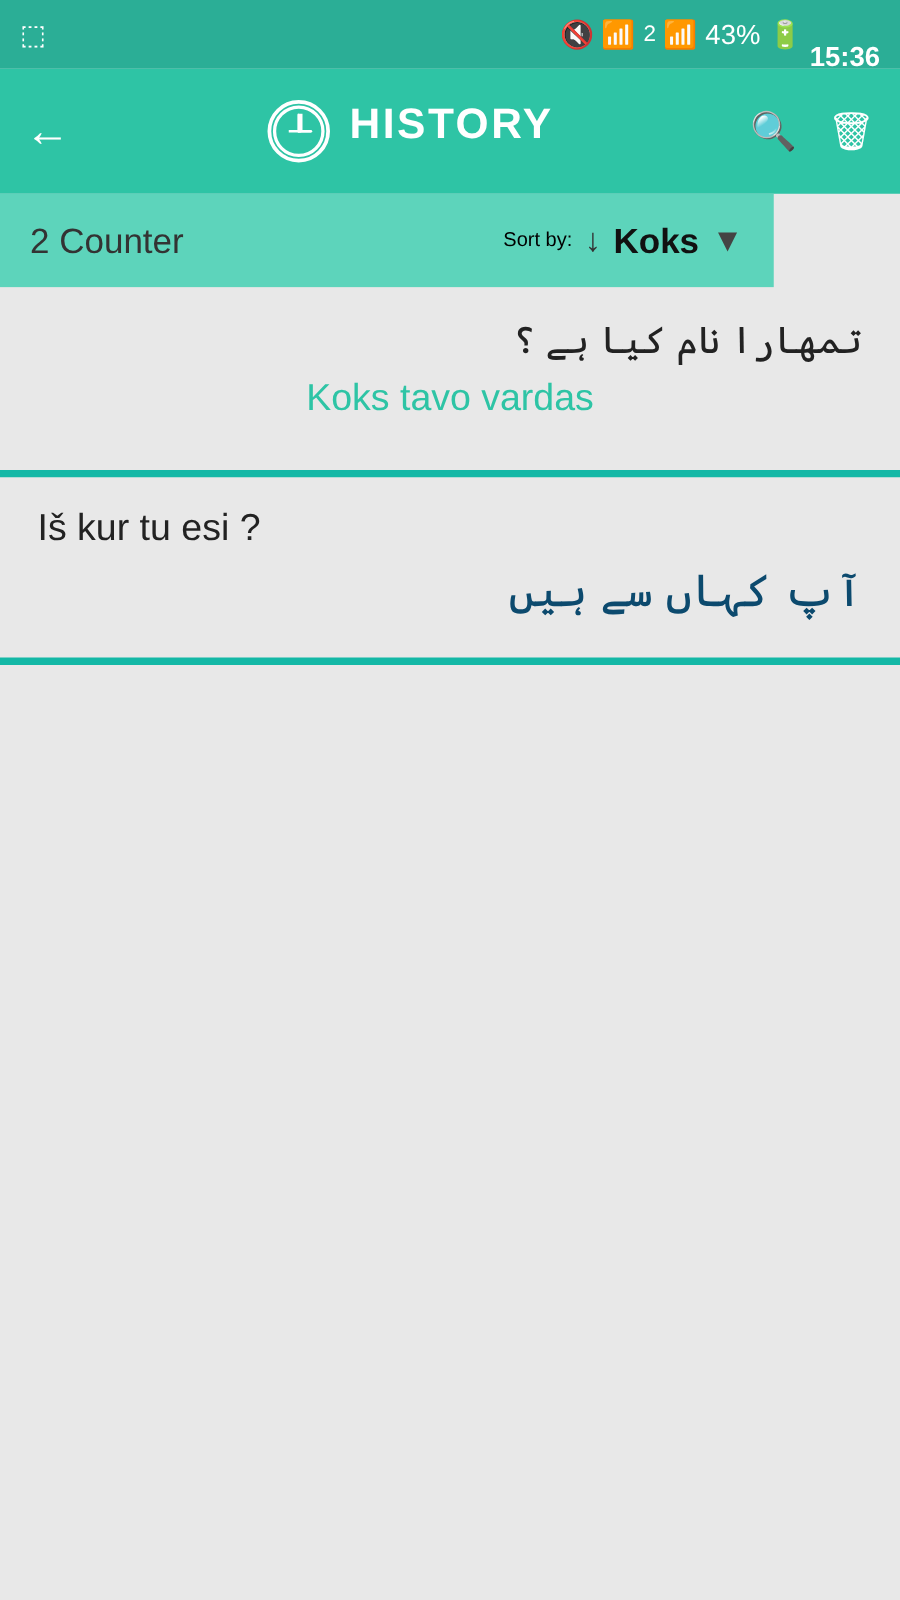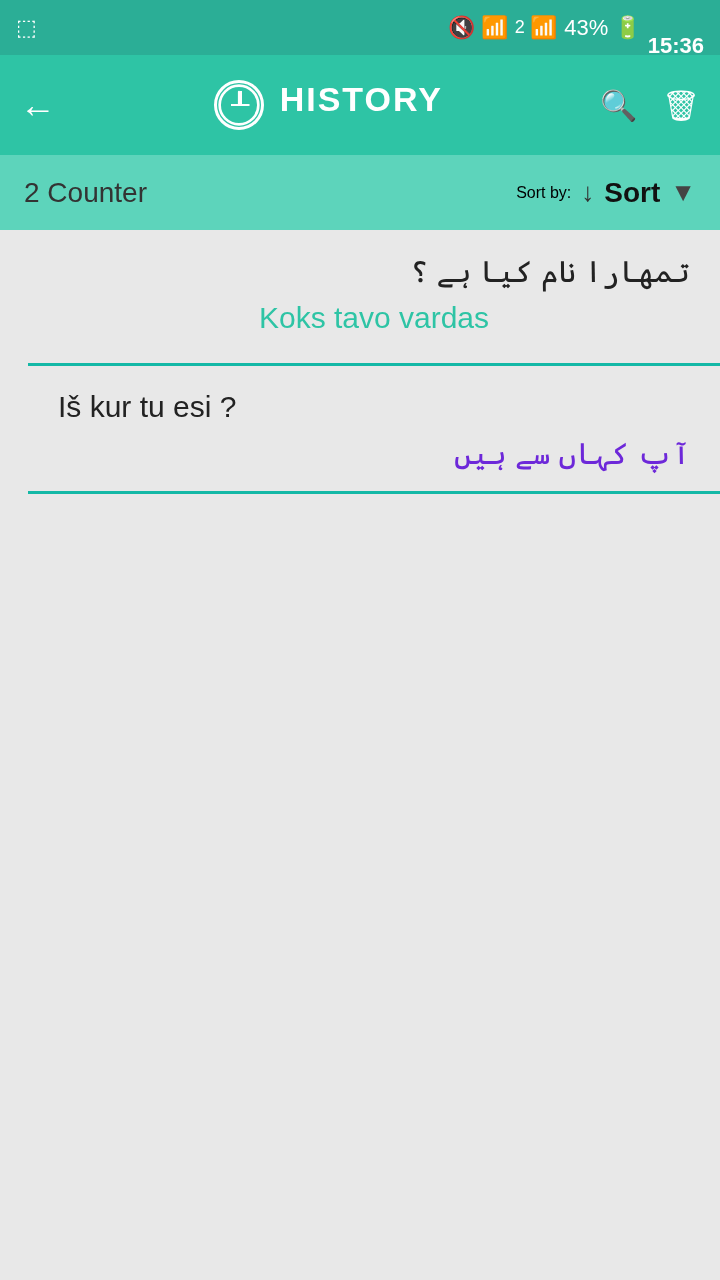--- a/index.html
+++ b/index.html
@@ -102,21 +102,21 @@
       align-items: center;
     }
     .action-icon {
       color: white;
       font-size: 30px;
       cursor: pointer;
     }
 
     
     .sort-bar {
-      width: 720px;
+      width: 619px;
       height: 75px;
       background: #5DD4BB;
       display: flex;
       align-items: center;
       padding: 0 24px;
     }
     .counter-text {
       color: #333;
       font-size: 28px;
       flex: 1;
@@ -145,23 +145,22 @@
     }
 
     
     .history-list {
       width: 720px;
       background: #e8e8e8;
     }
 
     .history-item {
       background: #e8e8e8;
-      padding: 24px 30px 20px 30px;
-      border-bottom: 3px solid #14b8a6;
-      margin-left: 28px;
+      padding: 24px 30px 32px 30px;
+      border-bottom: 6px solid #14b8a6;
     }
 
     .translation-original {
       text-align: right;
       font-size: 30px;
       color: #222;
       margin-bottom: 12px;
       direction: rtl;
     }
 
@@ -174,22 +173,22 @@
 
     .translation-original-2 {
       text-align: left;
       font-size: 30px;
       color: #222;
       margin-bottom: 12px;
     }
 
     .translation-result-2 {
       text-align: right;
-      font-size: 30px;
-      color: #6d28d9;
+      font-size: 36px;
+      color: #0c4a6e;
       direction: rtl;
     }
 
     
     .clock-svg {
       width: 50px;
       height: 50px;
     }
   </style>
 </head>
@@ -228,21 +227,21 @@
     <span class="action-icon">🔍</span>
     <span class="action-icon">🗑</span>
   </div>
 </div>
 
 <div class="sort-bar">
   <span class="counter-text">2 Counter</span>
   <div class="sort-section">
     <span class="sort-label">Sort by:</span>
     <span class="sort-arrow">↓</span>
-    <span class="sort-value">Sort</span>
+    <span class="sort-value">Koks</span>
     <span class="dropdown-icon">▼</span>
   </div>
 </div>
 
 <div class="history-list">
 
   <div class="history-item">
     <div class="translation-original">تمهارا نام کیا ہے ؟</div>
     <div class="translation-result">Koks tavo vardas</div>
   </div>

